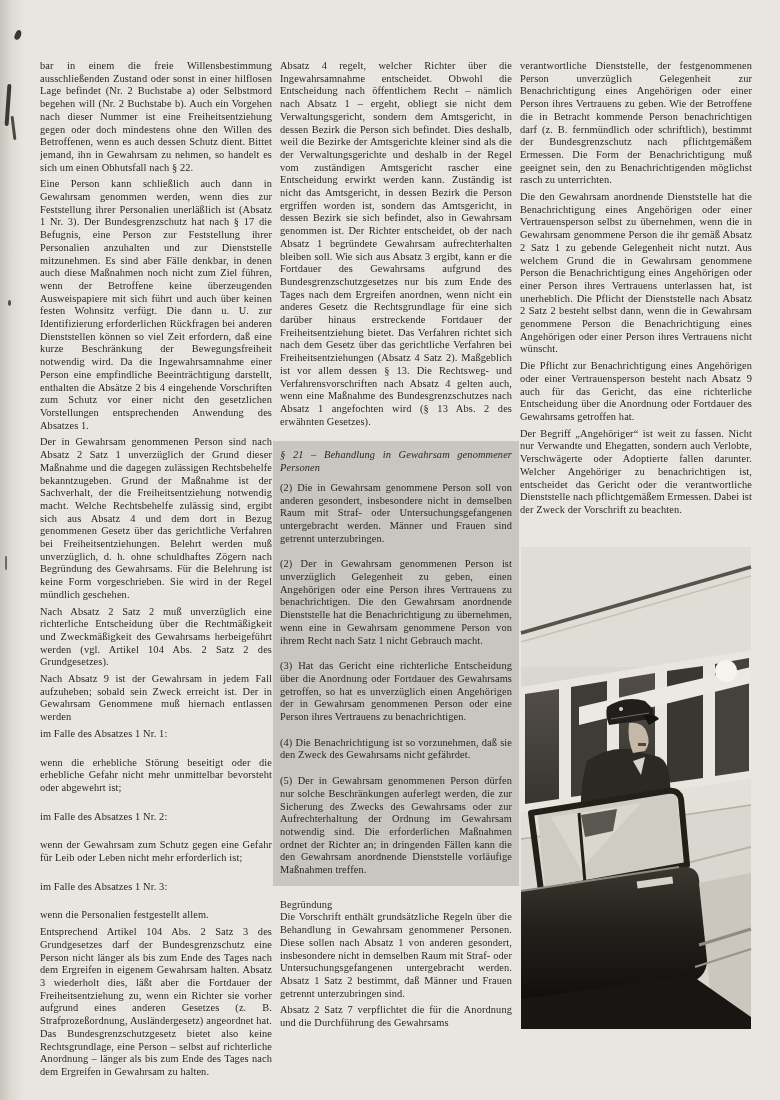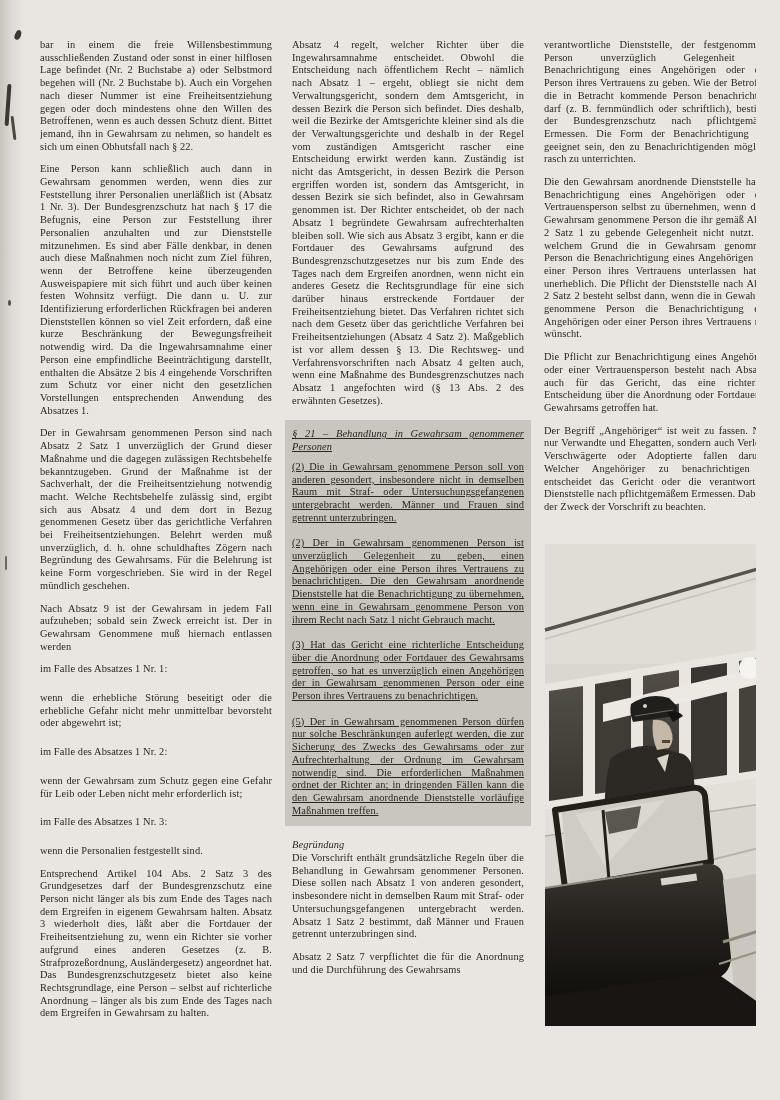--- a/index.html
+++ b/index.html
@@ -19,41 +19,40 @@
     position:absolute;left:0;top:0;bottom:0;width:24px;
     background:linear-gradient(90deg,var(--binding) 0%,#dcd9d3 45%,rgba(220,217,211,0) 100%);
   }
   .ink{position:absolute;background:#3b3731;border-radius:45% 55% 50% 50%}
   .ink.m1{left:15px;top:30px;width:6px;height:10px;transform:rotate(24deg)}
   .ink.m2{left:6px;top:84px;width:4px;height:42px;transform:rotate(4deg);border-radius:2px}
   .ink.m3{left:12px;top:116px;width:3px;height:24px;transform:rotate(-7deg);border-radius:2px;background:#4c473f}
   .ink.m4{left:8px;top:300px;width:3px;height:6px;background:#564f46}
   .ink.m5{left:5px;top:556px;width:2px;height:14px;background:#6d6860;border-radius:1px}
   .content{
-    position:absolute;left:40px;top:39px;width:716px;height:1020px;overflow:hidden;
-    display:grid;grid-template-columns:232px 232px 232px;column-gap:20px;
+    position:absolute;left:40px;top:60px;width:716px;height:1020px;overflow:hidden;
+    display:grid;grid-template-columns:232px 232px 232px;column-gap:8px;
   }
   .col{position:relative}
   .blk{
     margin:0;font-size:10.4px;line-height:12.7px;text-align:justify;
     hyphens:auto;-webkit-hyphens:auto;letter-spacing:.1px;
   }
-  .blk + .blk{margin-top:10px}
+  .blk + .blk{margin-top:4px}
   .blk-case + .blk-case{margin-top:16px}
   .blk-law-title{font-style:italic}
   .blk-law-title + .blk-law-par{margin-top:7px}
   .blk-law-par + .blk-law-par{margin-top:13px}
-  .blk-subheading{font-style:italic}
+  .blk-subheading{}
   .blk-subheading + .blk{margin-top:0}
   .section + .section{margin-top:13px}
   .section.highlight{
     background:var(--highlight);
     margin-left:-7px;margin-right:-7px;
     padding:8px 7px 9px;
-    text-decoration:underline;
   }
   .photo{display:block;margin-top:30px}
 </style>
 </head>
 <body>
 
 <div class="binding">
   <span class="ink m1"></span>
   <span class="ink m2"></span>
   <span class="ink m3"></span>
@@ -61,41 +60,43 @@
   <span class="ink m5"></span>
 </div>
 
 <div class="content">
   <div class="col">
     <div>
         <div class="section">
           <p class="blk blk-body">bar in einem die freie Willensbestimmung ausschließenden Zustand oder sonst in einer hilflosen Lage befindet (Nr. 2 Buchstabe a) oder Selbstmord begehen will (Nr. 2 Buchstabe b). Auch ein Vorgehen nach dieser Nummer ist eine Freiheitsentziehung gegen oder doch mindestens ohne den Willen des Betroffenen, wenn es auch dessen Schutz dient. Bittet jemand, ihn in Gewahrsam zu nehmen, so handelt es sich um einen Obhutsfall nach § 22.</p>
           <p class="blk blk-body">Eine Person kann schließlich auch dann in Gewahrsam genommen werden, wenn dies zur Feststellung ihrer Personalien unerläßlich ist (Absatz 1 Nr. 3). Der Bundesgrenzschutz hat nach § 17 die Befugnis, eine Person zur Feststellung ihrer Personalien anzuhalten und zur Dienststelle mitzunehmen. Es sind aber Fälle denkbar, in denen auch diese Maßnahmen noch nicht zum Ziel führen, wenn der Betroffene keine überzeugenden Ausweispapiere mit sich führt und auch über keinen festen Wohnsitz verfügt. Die dann u. U. zur Identifizierung erforderlichen Rückfragen bei anderen Dienststellen können so viel Zeit erfordern, daß eine kurze Beschränkung der Bewegungsfreiheit notwendig wird. Da die Ingewahrsamnahme einer Person eine empfindliche Beeinträchtigung darstellt, enthalten die Absätze 2 bis 4 eingehende Vorschriften zum Schutz vor einer nicht den gesetzlichen Vorstellungen entsprechenden Anwendung des Absatzes 1.</p>
           <p class="blk blk-body">Der in Gewahrsam genommenen Person sind nach Absatz 2 Satz 1 unverzüglich der Grund dieser Maßnahme und die dagegen zulässigen Rechtsbehelfe bekanntzugeben. Grund der Maßnahme ist der Sachverhalt, der die Freiheitsentziehung notwendig macht. Welche Rechtsbehelfe zulässig sind, ergibt sich aus Absatz 4 und dem dort in Bezug genommenen Gesetz über das gerichtliche Verfahren bei Freiheitsentziehungen. Belehrt werden muß unverzüglich, d. h. ohne schuldhaftes Zögern nach Begründung des Gewahrsams. Für die Belehrung ist keine Form vorgeschrieben. Sie wird in der Regel mündlich geschehen.</p>
+          <p class="blk blk-body">Nach Absatz 2 Satz 2 muß unverzüglich eine richterliche Entscheidung über die Rechtmäßigkeit und Zweckmäßigkeit des Gewahrsams herbeigeführt werden (vgl. Artikel 104 Abs. 2 Satz 2 des Grundgesetzes).</p>
           <p class="blk blk-body">Nach Absatz 9 ist der Gewahrsam in jedem Fall aufzuheben; sobald sein Zweck erreicht ist. Der in Gewahrsam Genommene muß hiernach entlassen werden</p>
           <p class="blk blk-case">im Falle des Absatzes 1 Nr. 1:</p>
           <p class="blk blk-case">wenn die erhebliche Störung beseitigt oder die erhebliche Gefahr nicht mehr unmittelbar bevorsteht oder abgewehrt ist;</p>
           <p class="blk blk-case">im Falle des Absatzes 1 Nr. 2:</p>
           <p class="blk blk-case">wenn der Gewahrsam zum Schutz gegen eine Gefahr für Leib oder Leben nicht mehr erforderlich ist;</p>
           <p class="blk blk-case">im Falle des Absatzes 1 Nr. 3:</p>
-          <p class="blk blk-case">wenn die Personalien festgestellt sind.</p>
+          <p class="blk blk-case">wenn die Personalien festgestellt allem.</p>
           <p class="blk blk-body">Entsprechend Artikel 104 Abs. 2 Satz 3 des Grundgesetzes darf der Bundesgrenzschutz eine Person nicht länger als bis zum Ende des Tages nach dem Ergreifen in eigenem Gewahrsam halten. Absatz 3 wiederholt dies, läßt aber die Fortdauer der Freiheitsentziehung zu, wenn ein Richter sie vorher aufgrund eines anderen Gesetzes (z. B. Strafprozeßordnung, Ausländergesetz) angeordnet hat. Das Bundesgrenzschutzgesetz bietet also keine Rechtsgrundlage, eine Person – selbst auf richterliche Anordnung – länger als bis zum Ende des Tages nach dem Ergreifen in Gewahrsam zu halten.</p>
         </div>
       </div>
   </div>
   <div class="col">
     <div>
         <div class="section">
           <p class="blk blk-body">Absatz 4 regelt, welcher Richter über die Ingewahrsamnahme entscheidet. Obwohl die Entscheidung nach öffentlichem Recht – nämlich nach Absatz 1 – ergeht, obliegt sie nicht dem Verwaltungsgericht, sondern dem Amtsgericht, in dessen Bezirk die Person sich befindet. Dies deshalb, weil die Bezirke der Amtsgerichte kleiner sind als die der Verwaltungsgerichte und deshalb in der Regel vom zuständigen Amtsgericht rascher eine Entscheidung erwirkt werden kann. Zuständig ist nicht das Amtsgericht, in dessen Bezirk die Person ergriffen worden ist, sondern das Amtsgericht, in dessen Bezirk sie sich befindet, also in Gewahrsam genommen ist. Der Richter entscheidet, ob der nach Absatz 1 begründete Gewahrsam aufrechterhalten bleiben soll. Wie sich aus Absatz 3 ergibt, kann er die Fortdauer des Gewahrsams aufgrund des Bundesgrenzschutzgesetzes nur bis zum Ende des Tages nach dem Ergreifen anordnen, wenn nicht ein anderes Gesetz die Rechtsgrundlage für eine sich darüber hinaus erstreckende Fortdauer der Freiheitsentziehung bietet. Das Verfahren richtet sich nach dem Gesetz über das gerichtliche Verfahren bei Freiheitsentziehungen (Absatz 4 Satz 2). Maßgeblich ist vor allem dessen § 13. Die Rechtsweg- und Verfahrensvorschriften nach Absatz 4 gelten auch, wenn eine Maßnahme des Bundesgrenzschutzes nach Absatz 1 angefochten wird (§ 13 Abs. 2 des erwähnten Gesetzes).</p>
         </div>
         <div class="section highlight">
           <p class="blk blk-law-title">§ 21 – Behandlung in Gewahrsam genommener Personen</p>
           <p class="blk blk-law-par">(2) Die in Gewahrsam genommene Person soll von anderen gesondert, insbesondere nicht in demselben Raum mit Straf- oder Untersuchungsgefangenen untergebracht werden. Männer und Frauen sind getrennt unterzubringen.</p>
           <p class="blk blk-law-par">(2) Der in Gewahrsam genommenen Person ist unverzüglich Gelegenheit zu geben, einen Angehörigen oder eine Person ihres Vertrauens zu benachrichtigen. Die den Gewahrsam anordnende Dienststelle hat die Benachrichtigung zu übernehmen, wenn eine in Gewahrsam genommene Person von ihrem Recht nach Satz 1 nicht Gebrauch macht.</p>
           <p class="blk blk-law-par">(3) Hat das Gericht eine richterliche Entscheidung über die Anordnung oder Fortdauer des Gewahrsams getroffen, so hat es unverzüglich einen Angehörigen der in Gewahrsam genommenen Person oder eine Person ihres Vertrauens zu benachrichtigen.</p>
+          <p class="blk blk-law-par">(4) Die Benachrichtigung ist so vorzunehmen, daß sie den Zweck des Gewahrsams nicht gefährdet.</p>
           <p class="blk blk-law-par">(5) Der in Gewahrsam genommenen Person dürfen nur solche Beschränkungen auferlegt werden, die zur Sicherung des Zwecks des Gewahrsams oder zur Aufrechterhaltung der Ordnung im Gewahrsam notwendig sind. Die erforderlichen Maßnahmen ordnet der Richter an; in dringenden Fällen kann die den Gewahrsam anordnende Dienststelle vorläufige Maßnahmen treffen.</p>
         </div>
         <div class="section">
           <p class="blk blk-subheading">Begründung</p>
           <p class="blk blk-body">Die Vorschrift enthält grundsätzliche Regeln über die Behandlung in Gewahrsam genommener Personen. Diese sollen nach Absatz 1 von anderen gesondert, insbesondere nicht in demselben Raum mit Straf- oder Untersuchungsgefangenen untergebracht werden. Absatz 1 Satz 2 bestimmt, daß Männer und Frauen getrennt unterzubringen sind.</p>
           <p class="blk blk-body">Absatz 2 Satz 7 verpflichtet die für die Anordnung und die Durchführung des Gewahrsams</p>
         </div>
       </div>
   </div>
   <div class="col">

